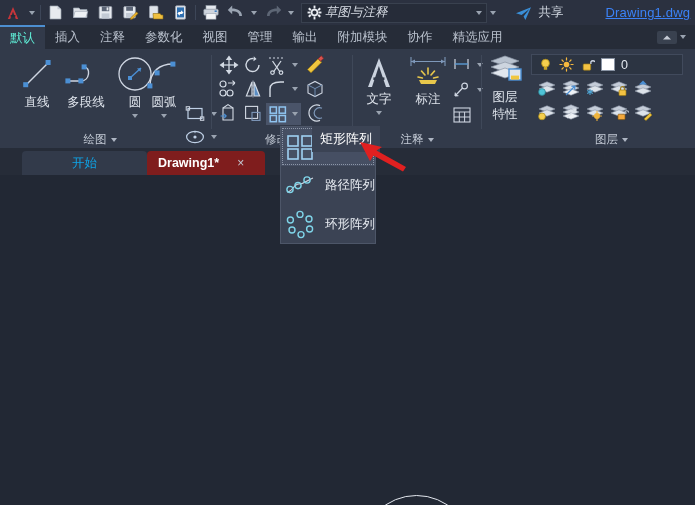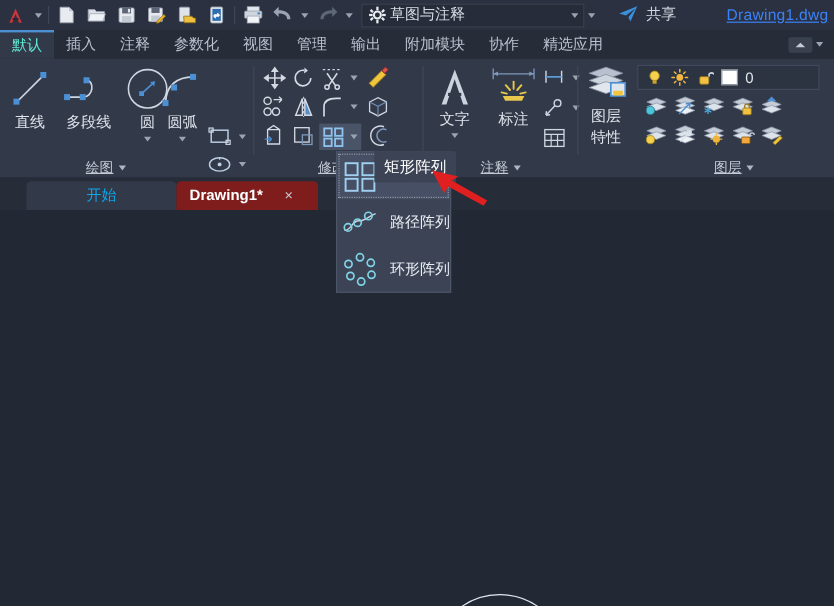--- a/index.html
+++ b/index.html
@@ -35,28 +35,29 @@
   .qat-btn svg { display: block; }
   .qat-sep { width: 1px; height: 15px; background: #3d4658; margin: 0 2px; }
   .ws-wrap {
     display: flex; align-items: center; height: 20px;
     background: #262c39; border: 1px solid #39414f;
     margin-left: 4px; padding-left: 2px;
   }
   .ws-label {
     color: #d7dce4; font-size: 12.5px; padding: 0 6px 0 3px;
     white-space: nowrap;
+    font-style: italic;
   }
   .ws-spacer { width: 78px; }
   .ws-drop {
     width: 14px; height: 18px; display: flex;
     align-items: center; justify-content: center;
   }
   .share-btn {
-    display: flex; align-items: flex-start; gap: 7px; margin-left: 16px;
+    display: flex; align-items: flex-end; gap: 7px; margin-left: 16px;
   }
   .share-btn span { color: #cfd5de; font-size: 12.5px; }
   .doc-title {
     color: #3b82f6; font-size: 13px; margin-left: 42px;
     letter-spacing: .2px;
     text-decoration: underline;
   }
 
   
   .ribbon-tabs {
@@ -90,21 +91,21 @@
     background: #323a4a;
   }
   .panel { position: absolute; top: 0; height: 99px; }
   .panel-sep {
     position: absolute; top: 6px; width: 1px; height: 74px;
     background: #3f4859;
   }
   .panel-title {
     position: absolute; bottom: 1px; width: 100%;
     display: flex; align-items: center; justify-content: center;
-    gap: 4px; color: #c3cad5; font-size: 11.5px; text-decoration: underline;
+    gap: 4px; color: #c3cad5; font-size: 11.5px;
   }
   .panel-title .caret-sm { border-top-color: #aeb6c3; }
 
   .btn {
     position: absolute; display: flex; flex-direction: column;
     align-items: center; justify-content: flex-start;
   }
   .btn-label { color: #dfe4ec; font-size: 12.5px; margin-top: 1px; }
   .icon { display: block; }
 
@@ -317,21 +318,21 @@
         <svg width="10" height="7" viewBox="0 0 10 7">
             <path d="M1 5.4 L5 1.6 L9 5.4 Z" fill="#c6ccd6"></path>
           </svg>
       </span>
       <i class="caret-sm"></i>
     </div>
   </div>
 
   <div class="ribbon">
 
-    <div class="panel" style="left:0; width:176px;">
+    <div class="panel" style="left:12px; width:176px;">
       <div class="btn" style="left:4px; top:6px; width:42px;">
         <svg class="icon" width="40" height="38" viewBox="0 0 40 38">
           <line x1="9" y1="30" x2="31" y2="8" stroke="#cfd6e2" stroke-width="1.4"></line>
           <rect x="6.2" y="27.2" width="5" height="5" fill="#4b8fd4"></rect>
           <rect x="28.6" y="5" width="5" height="5" fill="#4b8fd4"></rect>
         </svg>
         <span class="btn-label">直线</span>
       </div>
 
       <div class="btn" style="left:46px; top:6px; width:56px;">

